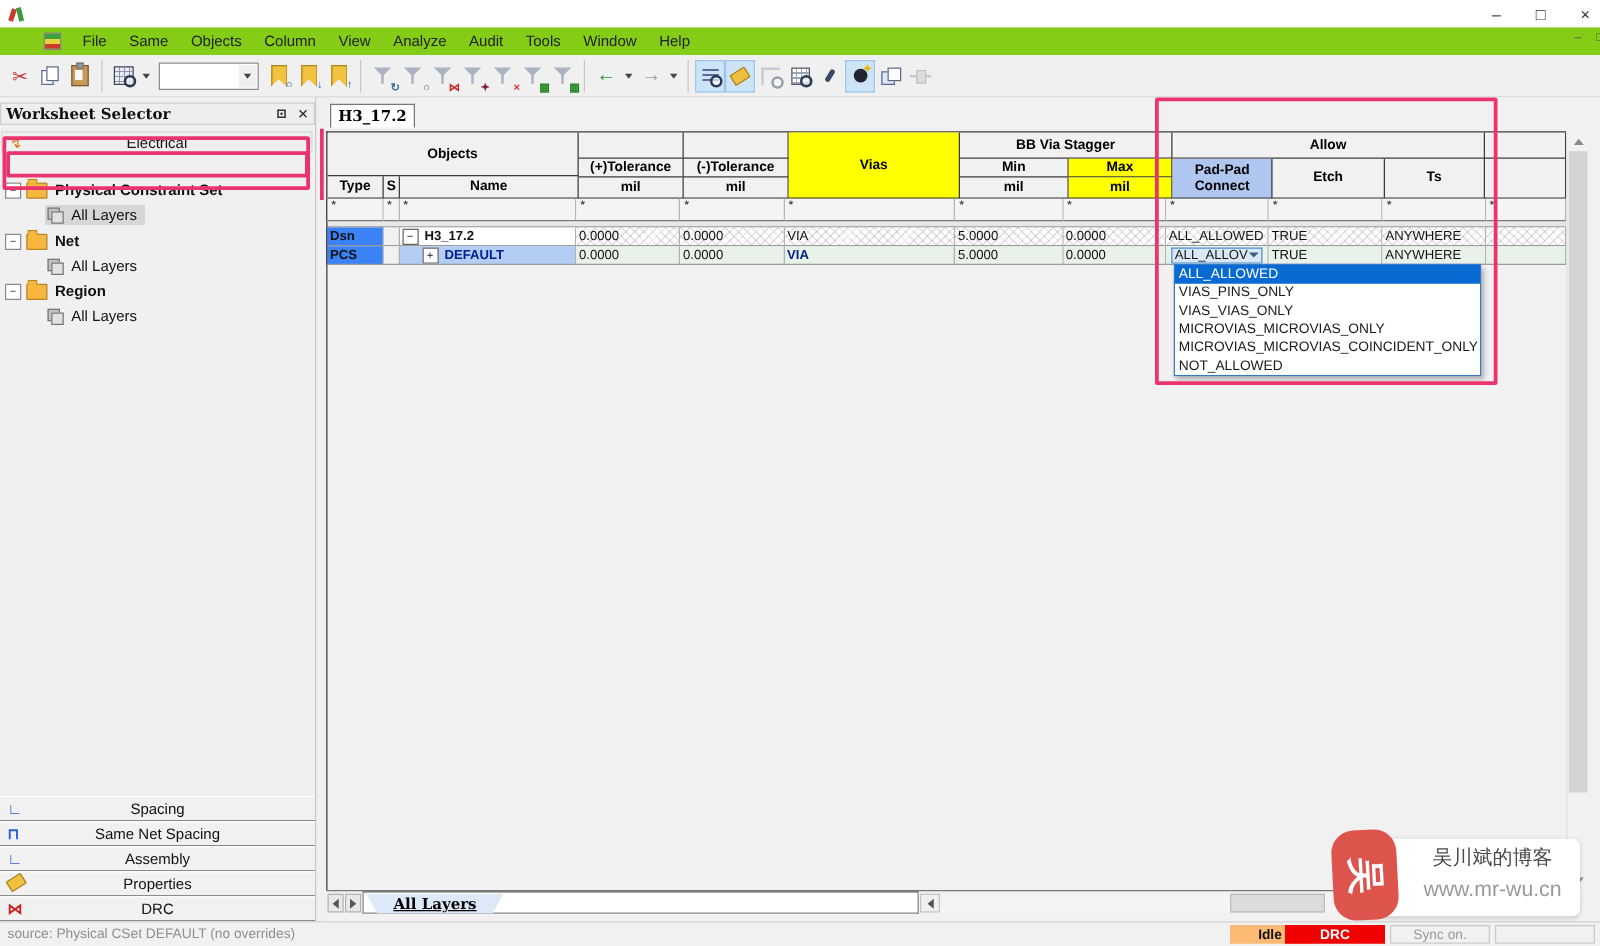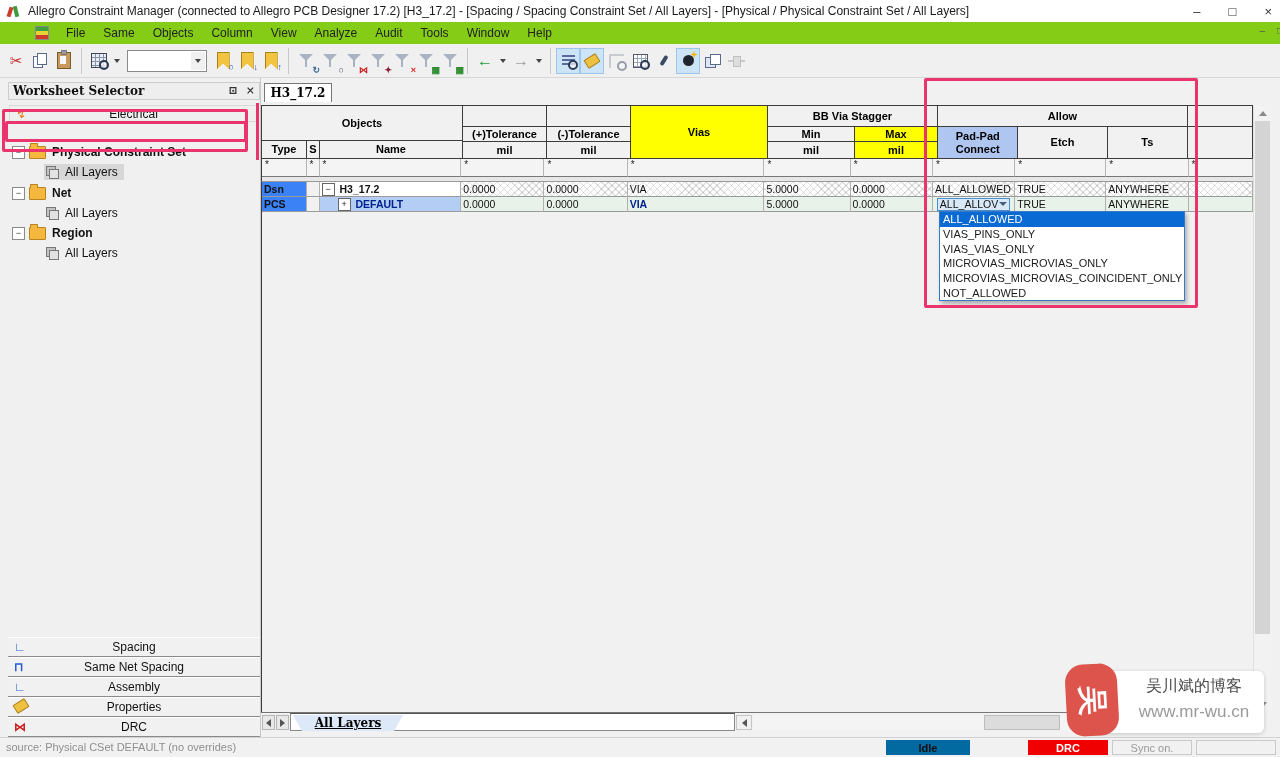--- a/index.html
+++ b/index.html
@@ -66,21 +66,21 @@
   .sh-bomb::after{content:"";position:absolute;top:-4px;right:-4px;width:7px;height:7px;background:#f4b400;
      clip-path:polygon(50% 0,63% 35%,100% 50%,63% 65%,50% 100%,37% 65%,0 50%,37% 35%);}
   .sh-windows{width:15px;height:13px;position:relative;}
   .sh-windows::before{content:"";position:absolute;left:0;top:3px;width:9px;height:9px;background:#dfe7f5;border:1px solid #5a6a8a;}
   .sh-windows::after{content:"";position:absolute;left:5px;top:0;width:9px;height:9px;background:#fff;border:1px solid #5a6a8a;}
   .sh-measure{width:17px;height:2px;background:#9a9a9a;position:relative;}
   .sh-measure::before{content:"";position:absolute;left:5px;top:-4px;width:6px;height:9px;background:#c8c8c8;border:1px solid #8a8a8a;}
   .withmag::after{content:"";position:absolute;right:-3px;bottom:-3px;width:6px;height:6px;border:2px solid #2a3a55;
      border-radius:50%;background:rgba(255,255,255,.65);}
   
-  .left-panel{position:absolute;left:8px;top:78px;width:252px;height:659px;background:#f0f0f0;border-right:1px solid #c9c9c9;}
+  .left-panel{position:absolute;left:0;top:78px;width:252px;height:659px;background:#f0f0f0;border-right:1px solid #c9c9c9;}
   .panel-header{position:absolute;left:0;top:4px;width:252px;height:18px;background:#eeeeee;
      border:1px solid #cdcdcd;box-sizing:border-box;display:flex;align-items:center;
      font-family:"DejaVu Serif",serif;font-weight:bold;font-size:12px;color:#111;padding-left:4px;}
   .panel-header .ph-icons{position:absolute;right:4px;top:1px;display:flex;gap:8px;font-size:11px;color:#333;}
   .domain-btn{position:absolute;left:1px;width:249px;height:17px;background:#efefef;border:1px solid #d8d8d8;
      box-sizing:border-box;display:flex;align-items:center;justify-content:center;font-size:12px;color:#111;}
   .domain-ic{position:absolute;left:6px;top:1px;font-size:12px;}
   .phys-ic{position:absolute;left:7px;top:4px;width:10px;height:9px;}
   .phys-ic::before{content:"";position:absolute;left:1px;top:0;width:2px;height:9px;background:#5a6adf;}
   .phys-ic::after{content:"";position:absolute;left:6px;top:0;width:2px;height:9px;background:#8a94b5;}
@@ -166,21 +166,21 @@
      font-family:"DejaVu Serif",serif;font-weight:bold;font-size:12px;color:#000;text-decoration:underline;}
   .hs-left{position:absolute;left:475px;top:2px;width:16px;height:15px;background:#f0f0f0;border:1px solid #c5c5c5;
      box-sizing:border-box;display:flex;align-items:center;justify-content:center;}
   .hs-track{position:absolute;left:492px;top:2px;width:500px;height:15px;background:#f4f4f4;}
   .hs-thumb{position:absolute;left:231px;top:0;width:76px;height:15px;background:#dcdcdc;border:1px solid #bdbdbd;box-sizing:border-box;}
   
   .statusbar{position:absolute;left:0;top:737px;width:1280px;height:20px;background:#f1f1f1;border-top:1px solid #d2d2d2;box-sizing:border-box;}
   .st-src{position:absolute;left:6px;top:3px;font-size:11px;color:#8f8f8f;}
   .badge{position:absolute;top:2px;height:15px;display:flex;align-items:center;justify-content:center;
      font-size:11px;box-sizing:border-box;}
-  .b-idle{left:886px;width:84px;background:#0369a1;color:#111;font-weight:bold;}
+  .b-idle{left:984px;width:64px;background:#fdba74;color:#111;font-weight:bold;}
   .b-drc{left:1028px;width:80px;background:#f00000;color:#fff;font-weight:bold;}
   .b-sync{left:1112px;width:80px;border:1px solid #cacaca;color:#9a9a9a;}
   .b-empty{left:1196px;width:80px;border:1px solid #cacaca;}
   
   .anno{position:absolute;border:3px solid #e9346e;box-sizing:border-box;z-index:40;pointer-events:none;border-radius:2px;}
   .anno-line{position:absolute;background:#e9346e;z-index:40;pointer-events:none;}
   
   .watermark{position:absolute;left:1066px;top:664px;width:200px;height:74px;z-index:50;}
   .wm-box{position:absolute;left:18px;top:7px;width:180px;height:62px;background:#fff;border-radius:6px;
      box-shadow:0 1px 4px rgba(0,0,0,.18);}
@@ -190,21 +190,20 @@
   .wm-l1{position:absolute;left:62px;top:12px;width:132px;text-align:center;font-size:16px;color:#4a4a4a;}
   .wm-l2{position:absolute;left:58px;top:38px;width:140px;text-align:center;font-size:17px;color:#9a9a9a;}
 </style>
 </head>
 <body>
 
 <div id="app">
 
   <div class="titlebar">
     <span class="appic"></span>
-    <span class="title">Allegro Constraint Manager (connected to Allegro PCB Designer 17.2) [H3_17.2] - [Spacing / Spacing Constraint Set / All Layers] - [Physical / Physical Constraint Set / All Layers]</span>
     <div class="win-controls">
       <span>–</span>
       <span>□</span>
       <span>×</span>
     </div>
   </div>
 
   <div class="menubar">
     <span class="childic"></span>
     <span class="mi">File</span>

